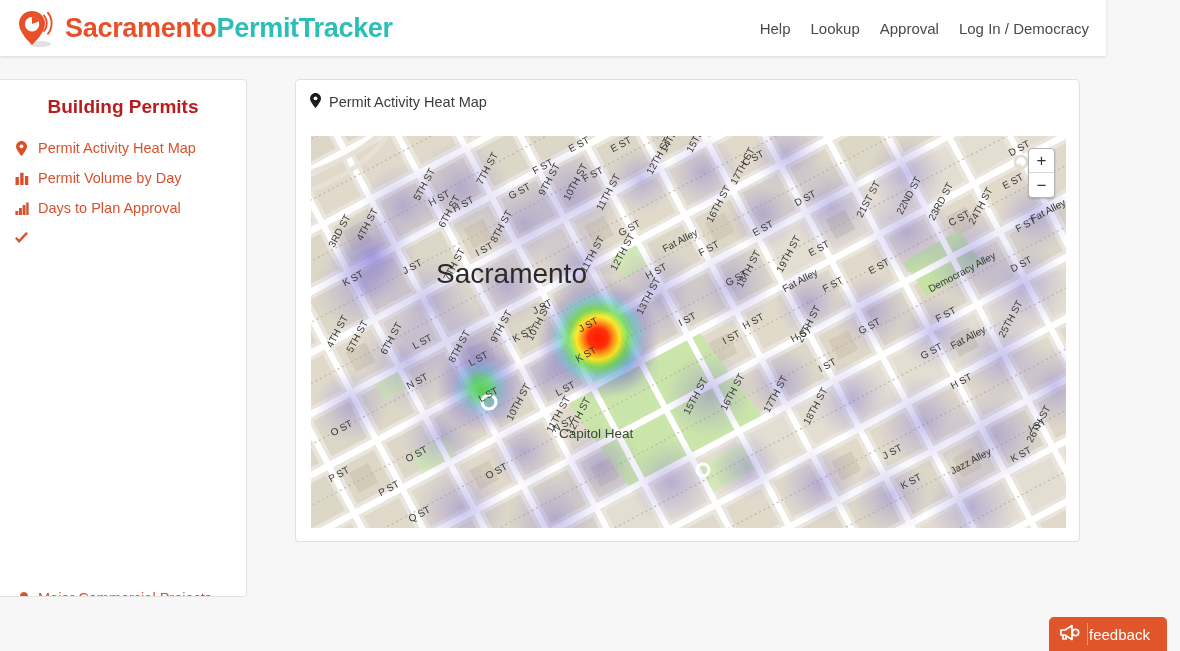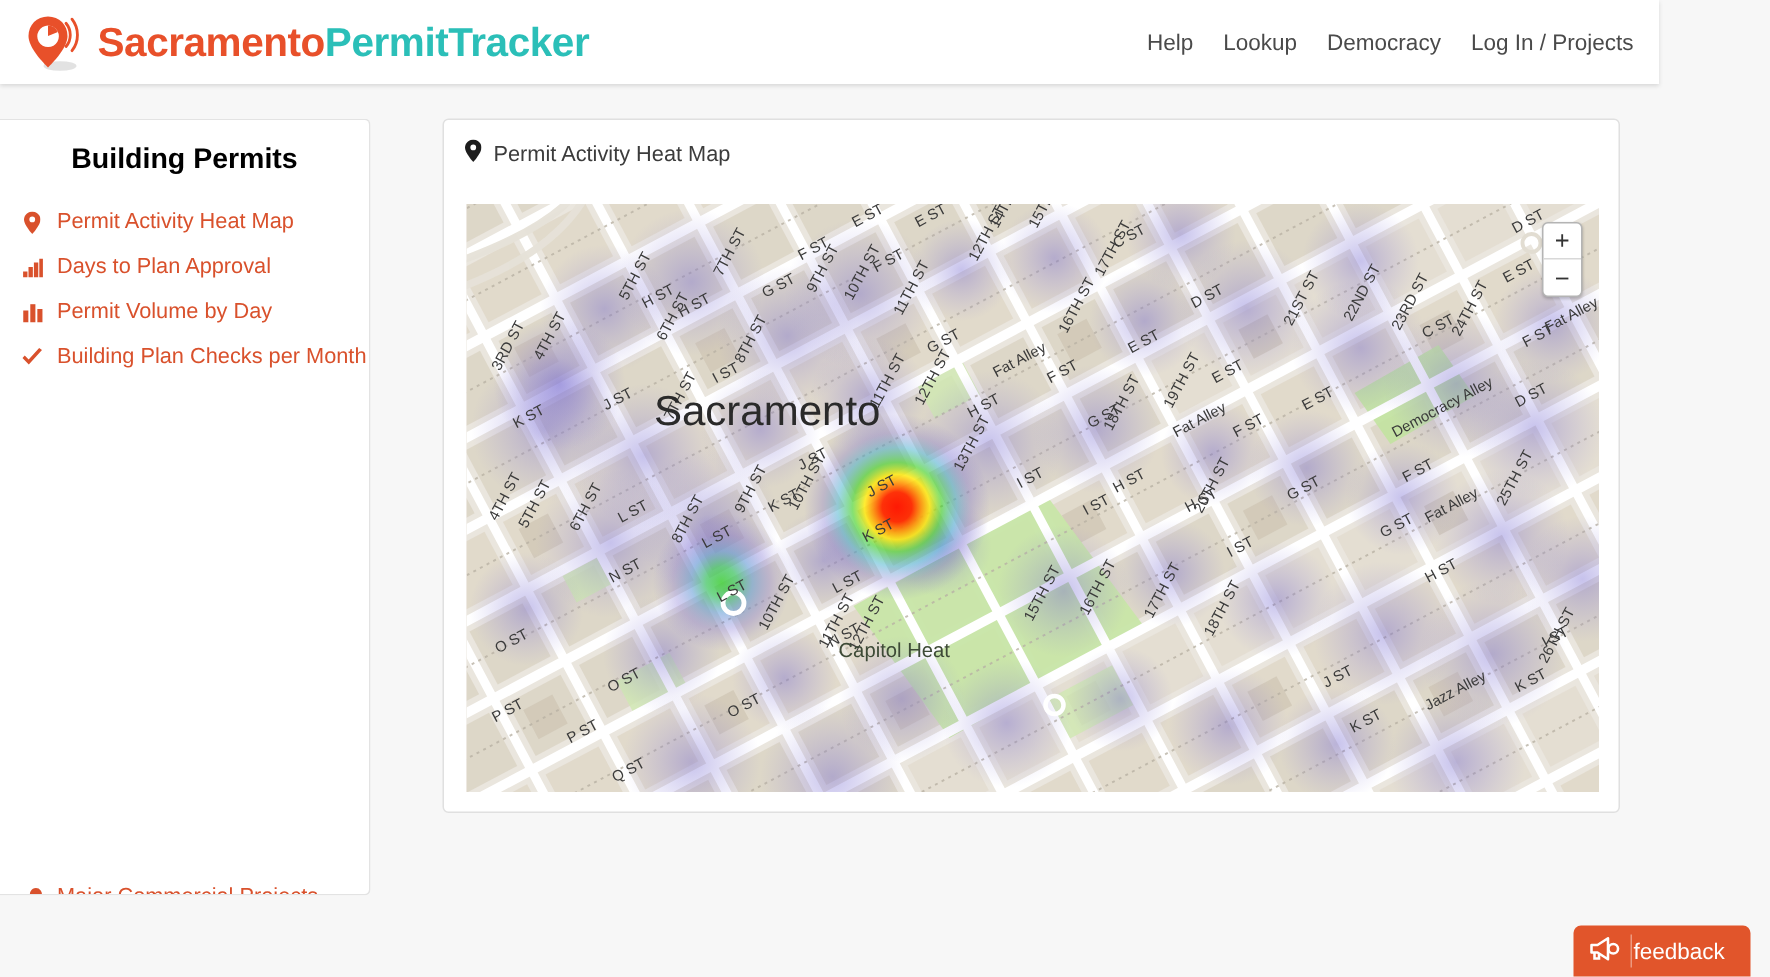--- a/index.html
+++ b/index.html
@@ -52,21 +52,21 @@
   .sidebar {
     position: absolute; left: 0; top: 79px;
     width: 247px; height: 518px;
     background: #fff;
     border: 1px solid #e3e3e3;
     border-left: none;
     border-radius: 0 4px 4px 0;
   }
   .sb-title {
     text-align: center; font-size: 19px; font-weight: bold;
-    color: #000000; margin-top: 16px;
+    color: #b91c1c; margin-top: 16px;
   }
   .sb-daterange {
     margin: 23px 0 0 14px; font-size: 14.5px; color: #d9512c;
     display: flex; align-items: center; gap: 7px; cursor: pointer;
   }
   .caret {
     width: 0; height: 0; margin-left: 3px;
     border-left: 4.5px solid transparent; border-right: 4.5px solid transparent;
     border-top: 5px solid #d9512c;
   }
@@ -153,70 +153,69 @@
     </span>
     <span class="brand-text">
       <span class="brand-a">Sacramento</span><span class="brand-b">PermitTracker</span>
     </span>
   </div>
 
 
   <div class="nav">
     <a href="#">Help</a>
     <a href="#">Lookup</a>
-    <a href="#">Democracy</a>
-    <a href="#">Log In / Projects</a>
+    <a href="#">Approval</a>
+    <a href="#">Log In / Democracy</a>
   </div>
 </div>
 
 <div class="sidebar">
   <div class="sb-title">Building Permits</div>
 
 
   <div class="sb-links">
     <div class="sb-link">
       <span class="sb-ico">
         <svg width="11" height="15" viewBox="0 0 11 15">
           <path d="M5.5 0 C2.5 0 0 2.5 0 5.5 C0 9 5.5 15 5.5 15 C5.5 15 11 9 11 5.5 C11 2.5 8.5 0 5.5 0 Z" fill="#d9512c"></path>
           <circle cx="5.5" cy="5.3" r="1.9" fill="#fff"></circle>
         </svg>
       </span>
       <span>Permit Activity Heat Map</span>
+    </div>
+
+    <div class="sb-link">
+      <span class="sb-ico">
+        <svg width="14" height="13" viewBox="0 0 14 13">
+          <rect x="0.5" y="5" width="3.4" height="8" fill="#d9512c"></rect>
+          <rect x="5.2" y="0.8" width="3.4" height="12.2" fill="#d9512c"></rect>
+          <rect x="9.9" y="4" width="3.4" height="9" fill="#d9512c"></rect>
+        </svg>
+      </span>
+      <span>Permit Volume by Day</span>
     </div>
 
     <div class="sb-link">
       <span class="sb-ico">
         <svg width="14" height="13" viewBox="0 0 14 13">
           <rect x="0.4" y="9" width="2.9" height="4" fill="#d9512c"></rect>
           <rect x="4" y="6" width="2.9" height="7" fill="#d9512c"></rect>
           <rect x="7.6" y="3" width="2.9" height="10" fill="#d9512c"></rect>
           <rect x="11.2" y="0.5" width="2.4" height="12.5" fill="#d9512c"></rect>
         </svg>
       </span>
       <span>Days to Plan Approval</span>
     </div>
 
     <div class="sb-link">
       <span class="sb-ico">
-        <svg width="14" height="13" viewBox="0 0 14 13">
-          <rect x="0.5" y="5" width="3.4" height="8" fill="#d9512c"></rect>
-          <rect x="5.2" y="0.8" width="3.4" height="12.2" fill="#d9512c"></rect>
-          <rect x="9.9" y="4" width="3.4" height="9" fill="#d9512c"></rect>
-        </svg>
-      </span>
-      <span>Permit Volume by Day</span>
-    </div>
-
-    <div class="sb-link">
-      <span class="sb-ico">
         <svg width="15" height="13" viewBox="0 0 15 13">
           <path d="M1 6.6 L5.2 11 L14 1.4 L12.1 0 L5.1 7.6 L2.5 5 Z" fill="#d9512c"></path>
         </svg>
       </span>
-      <span>Building Plan Checks per Month</span>
     </div>
   </div>
 
   <div class="sb-cut">
     <div class="sb-cut-row">
       <span class="sb-ico">
         <svg width="13" height="13" viewBox="0 0 13 13">
             <path d="M9 0a4 4 0 0 0-3.5 6L0 11.5 1.5 13 7 7.5A4 4 0 1 0 9 0z" fill="#d9512c"></path>
           </svg>
       </span>

